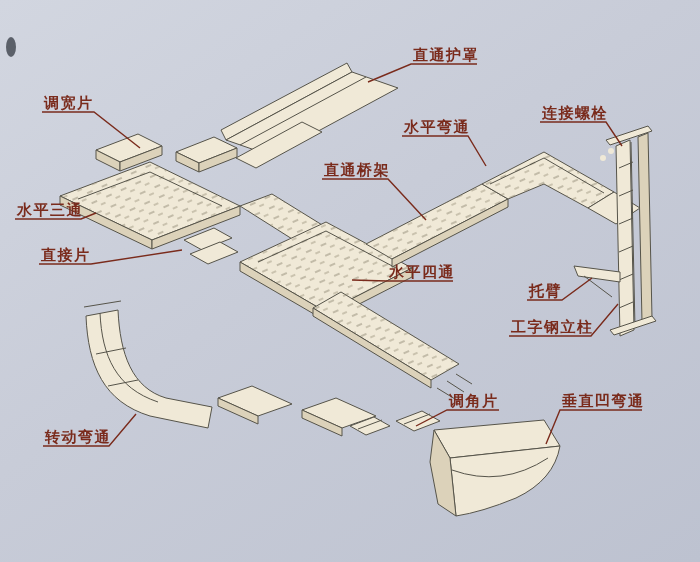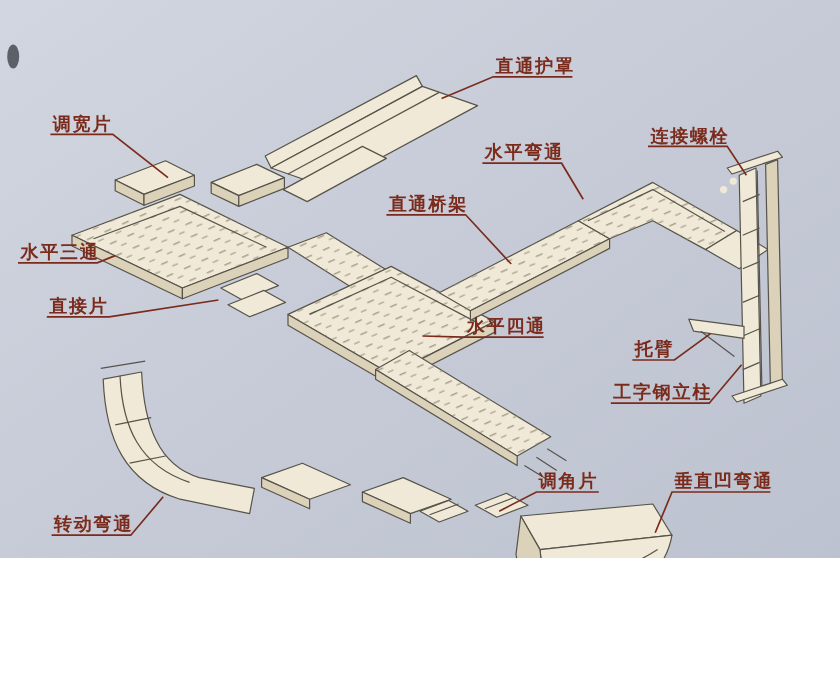--- a/index.html
+++ b/index.html
@@ -1,17 +1,17 @@
 <!DOCTYPE html>
 <html><head>
 <meta charset="utf-8">
 <style>
   html,body{margin:0;padding:0;}
   .canvas{
-    position:relative;width:700px;height:465px;overflow:hidden;
+    position:relative;width:700px;height:562px;overflow:hidden;
     background:linear-gradient(145deg,#d2d6e0 0%,#c8ccd8 45%,#bdc2d0 100%);
     font-family:"Liberation Sans",sans-serif;
     text-align:center;
   }
   .canvas svg{position:absolute;left:0;top:0;}
   .artwork path,.artwork polygon{stroke:#56544a;stroke-width:1;stroke-linejoin:round;}
   .artwork .top{fill:#f0e9d7;}
   .artwork .wall{fill:#dcd2ba;}
   .artwork .speck{fill:url(#speck);stroke:none;}
   .artwork .ln{fill:none;}

